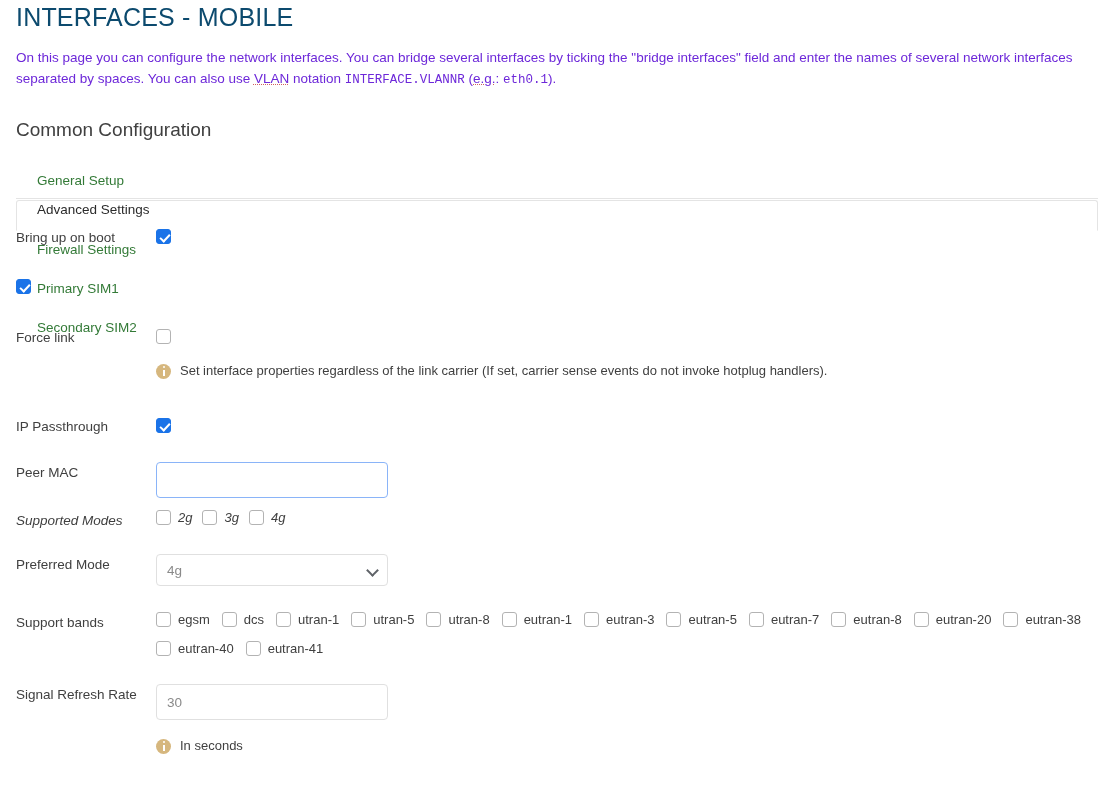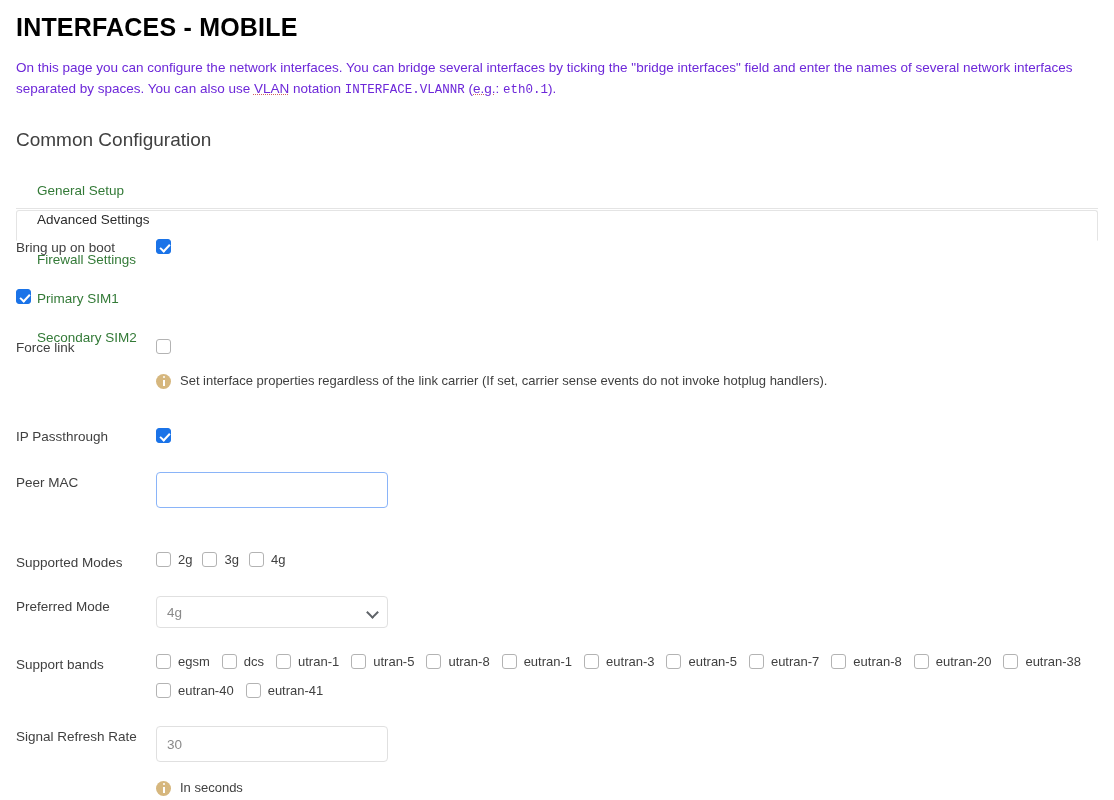--- a/index.html
+++ b/index.html
@@ -17,25 +17,24 @@
   .page {
     width: 1114px;
     height: 800px;
     position: relative;
     padding: 0 16px;
   }
 
   
   .page-title {
     font-size: 25px;
-    font-weight: 700;
-    color: #000000;
+    font-weight: 400;
+    color: #0c4a6e;
     letter-spacing: 0.2px;
     margin: 0;
-    padding-top: 10px;
     line-height: 34px;
   }
   .page-intro {
     font-size: 13.5px;
     line-height: 21px;
     color: #6d28d9;
     margin: 13px 0 0 0;
     max-width: 1075px;
   }
   .page-intro .mono {
@@ -117,21 +116,21 @@
     flex: 1 1 auto;
     min-width: 0;
   }
 
   
   .r-bringup   { margin-top: 12px; }
   .r-ipv6      { margin-top: 28px; }
   .r-forcelink { margin-top: 28px; }
   .r-passthru  { margin-top: 36px; }
   .r-peermac   { margin-top: 24px; }
-  .r-modes     { margin-top: 44px; }
+  .r-modes     { margin-top: 12px; font-style: italic; }
   .r-prefmode  { margin-top: 22px; }
   .r-bands     { margin-top: 26px; }
   .r-refresh   { margin-top: 28px; }
 
   
   .cb {
     width: 15px;
     height: 15px;
     border: 1px solid #b3b3b3;
     border-radius: 3px;

